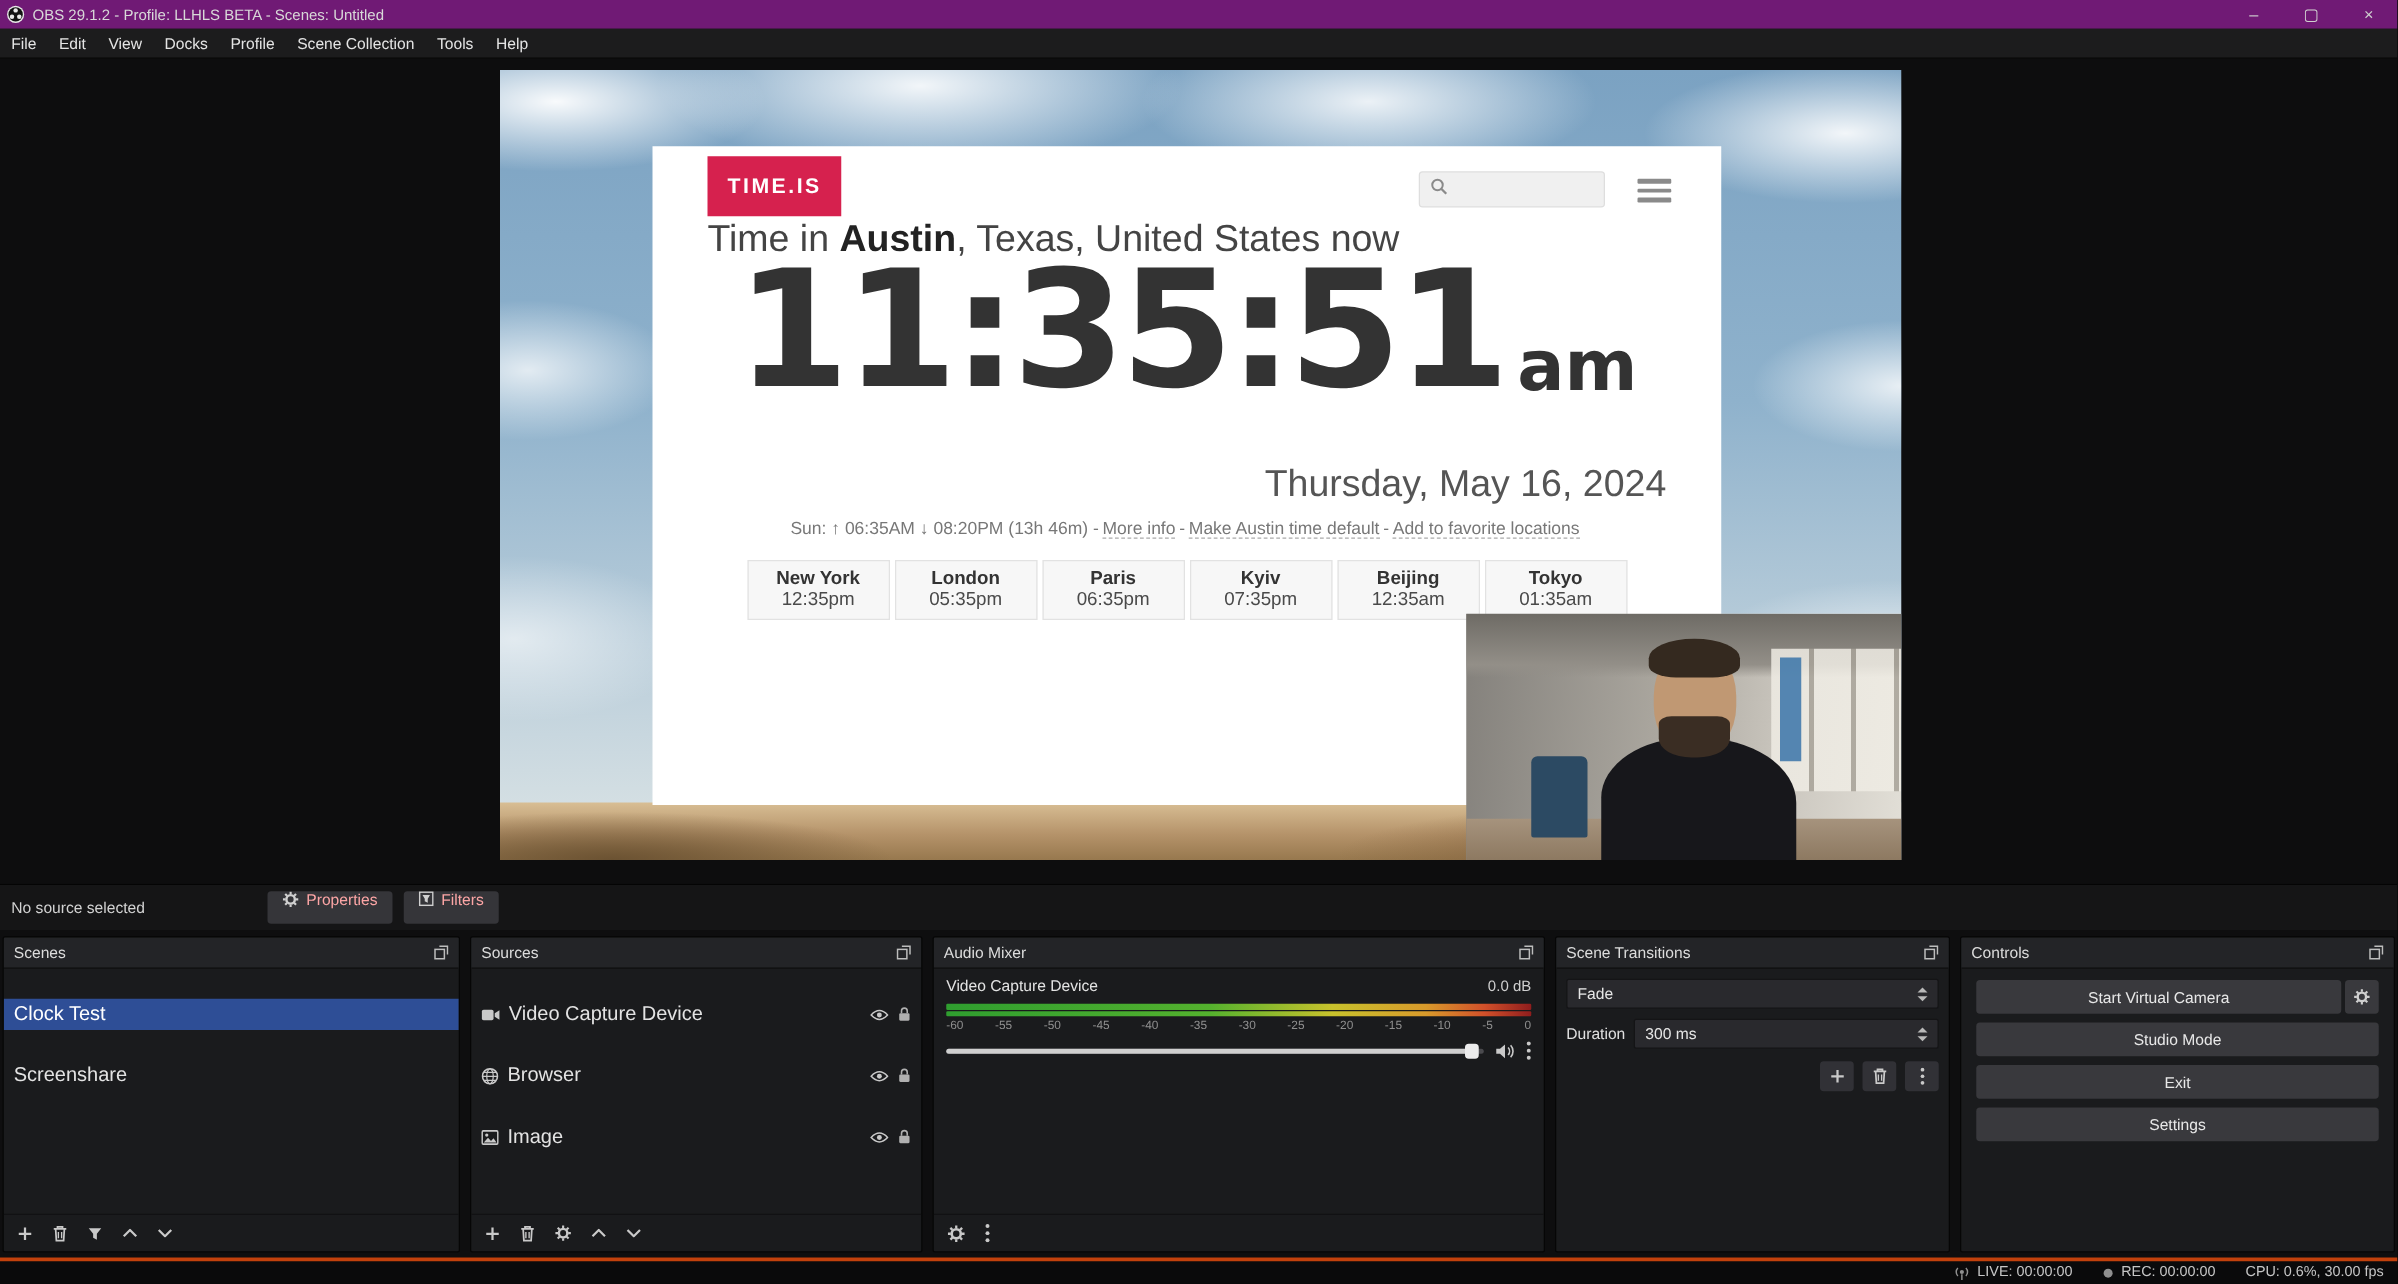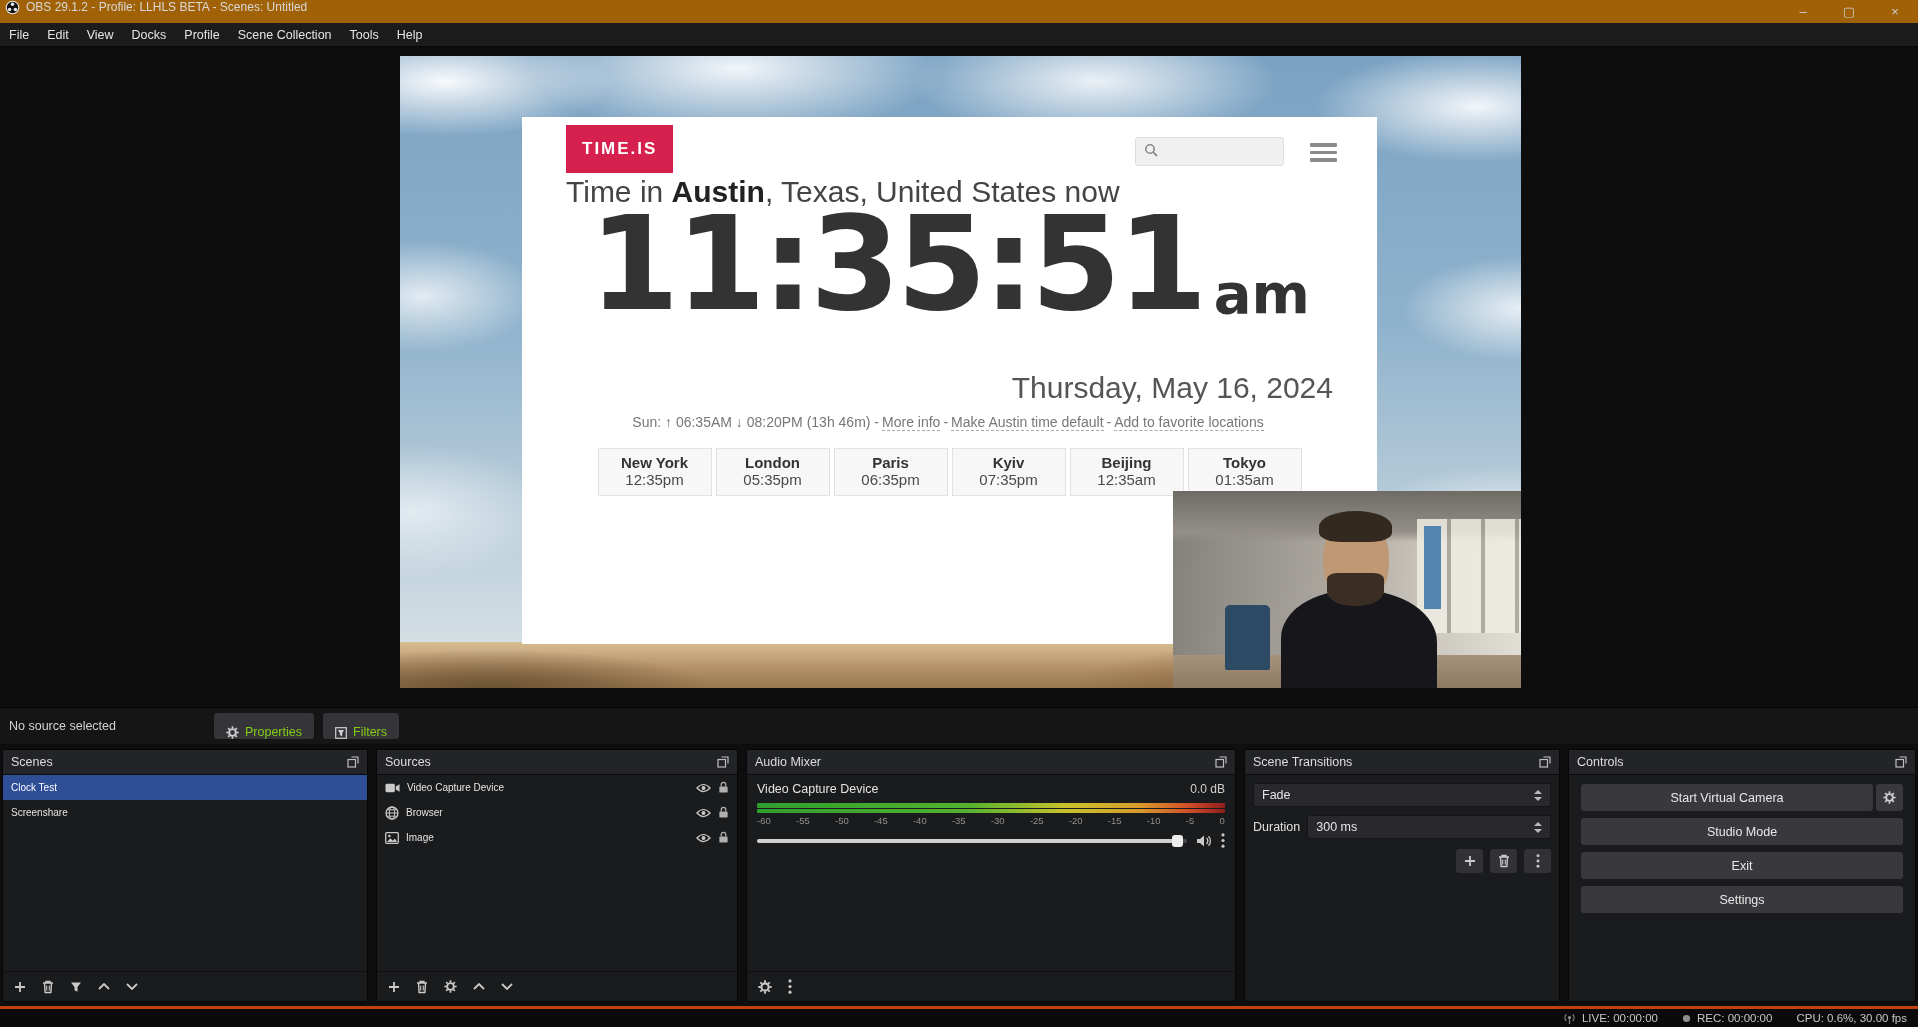--- a/index.html
+++ b/index.html
@@ -1,21 +1,21 @@
 <!DOCTYPE html>
 <html><head>
 <meta charset="utf-8">
 <style>
   *{margin:0;padding:0;box-sizing:border-box;}
   html,body{width:1918px;height:1027px;overflow:hidden;background:#000;
     font-family:"Liberation Sans",sans-serif;user-select:none;}
   .app{width:1918px;height:1027px;display:flex;flex-direction:column;background:#121213;color:#dedede;}
 
   
-  .titlebar{flex:0 0 23px;background:#a16207;display:flex;font-size:12px;color:#d8d8d8;}
+  .titlebar{flex:0 0 23px;background:#701a75;display:flex;align-items:center;font-size:12px;color:#d8d8d8;}
   .tb-logo{width:15px;height:15px;margin:0 6px 0 5px;display:inline-flex;}
   .tb-title{flex:1;white-space:nowrap;}
   .winbtns{display:flex;height:100%;}
   .winbtn{width:46px;height:100%;display:flex;align-items:center;justify-content:center;color:#cfcfcf;font-size:13px;}
 
   
   .menubar{flex:0 0 24px;background:#1c1c1d;border-bottom:1px solid #060606;display:flex;align-items:center;font-size:12.5px;color:#e4e4e4;}
   .menu-item{padding:0 9px;height:100%;display:flex;align-items:center;}
 
   
@@ -70,31 +70,31 @@
   .wc-banner{position:absolute;right:23%;top:18%;width:5%;height:42%;background:#2e6da5;opacity:.8;}
   .wc-torso{position:absolute;left:31%;bottom:-3%;width:45%;height:53%;background:#17171b;border-radius:46% 50% 0 0;}
   .wc-head{position:absolute;left:43%;top:13%;width:19%;height:44%;background:#c09873;border-radius:46% 46% 44% 44%;}
   .wc-hair{position:absolute;left:-5%;top:-7%;width:110%;height:36%;background:#34291f;border-radius:50% 50% 30% 30%;}
   .wc-beard{position:absolute;left:7%;bottom:-3%;width:86%;height:38%;background:#3a2d23;border-radius:18% 18% 46% 46%;}
 
   
   .srcbar{flex:0 0 37px;background:#151516;border-top:1px solid #040404;display:flex;align-items:center;font-size:12.5px;}
   .src-status{margin-left:9px;color:#d2d2d2;}
   .src-btns{display:flex;gap:9px;margin-left:98px;}
-  .bar-btn{height:26px;padding:0 12px;background:#353539;border-radius:3px;display:flex;align-items:flex-end;gap:6px;color:#84cc16;}
+  .bar-btn{height:26px;padding:0 12px;background:#353539;border-radius:3px;display:flex;align-items:flex-start;gap:6px;color:#fca5a5;}
 
   
   .docks{flex:0 0 262px;background:#0e0e0f;display:flex;gap:8px;padding:5px 2px 4px;}
   .panel{background:#1a1b1d;border:1px solid #060606;border-radius:2px;display:flex;flex-direction:column;overflow:hidden;}
   .p-scenes{flex:0 0 366px;} .p-sources{flex:0 0 362px;} .p-audio{flex:0 0 490px;}
   .p-trans{flex:0 0 316px;} .p-controls{flex:1;}
   .panel-h{flex:0 0 25px;background:#232427;display:flex;align-items:center;padding:0 8px;font-size:12.5px;color:#dcdcdc;border-bottom:1px solid #0c0c0d;}
   .panel-h .popout{margin-left:auto;display:inline-flex;}
   .panel-body{flex:1;display:flex;flex-direction:column;position:relative;}
-  .list-row{flex:0 0 25px;display:flex;align-items:center;gap:7px;padding:0 8px;font-size:10px;color:#e3e3e3;}
+  .list-row{flex:0 0 25px;display:flex;align-items:center;gap:7px;padding:0 8px;font-size:16px;color:#e3e3e3;margin-top:24px;}
   .list-row.sel{background:#2e4e96;color:#fff;}
   .row-label{flex:1;white-space:nowrap;overflow:hidden;}
   .dock-toolbar{margin-top:auto;flex:0 0 30px;display:flex;align-items:center;gap:16px;padding:0 11px;border-top:1px solid #111113;}
   .tool-ic{display:inline-flex;align-items:center;justify-content:center;}
 
   
   .mix-body{padding:7px 10px 0;display:flex;flex-direction:column;}
   .mix-row1{display:flex;font-size:12.5px;color:#e3e3e3;}
   .mix-level{margin-left:auto;font-size:12px;color:#cfcfcf;}
   .meter{height:5px;margin-top:7px;border-radius:1px;

